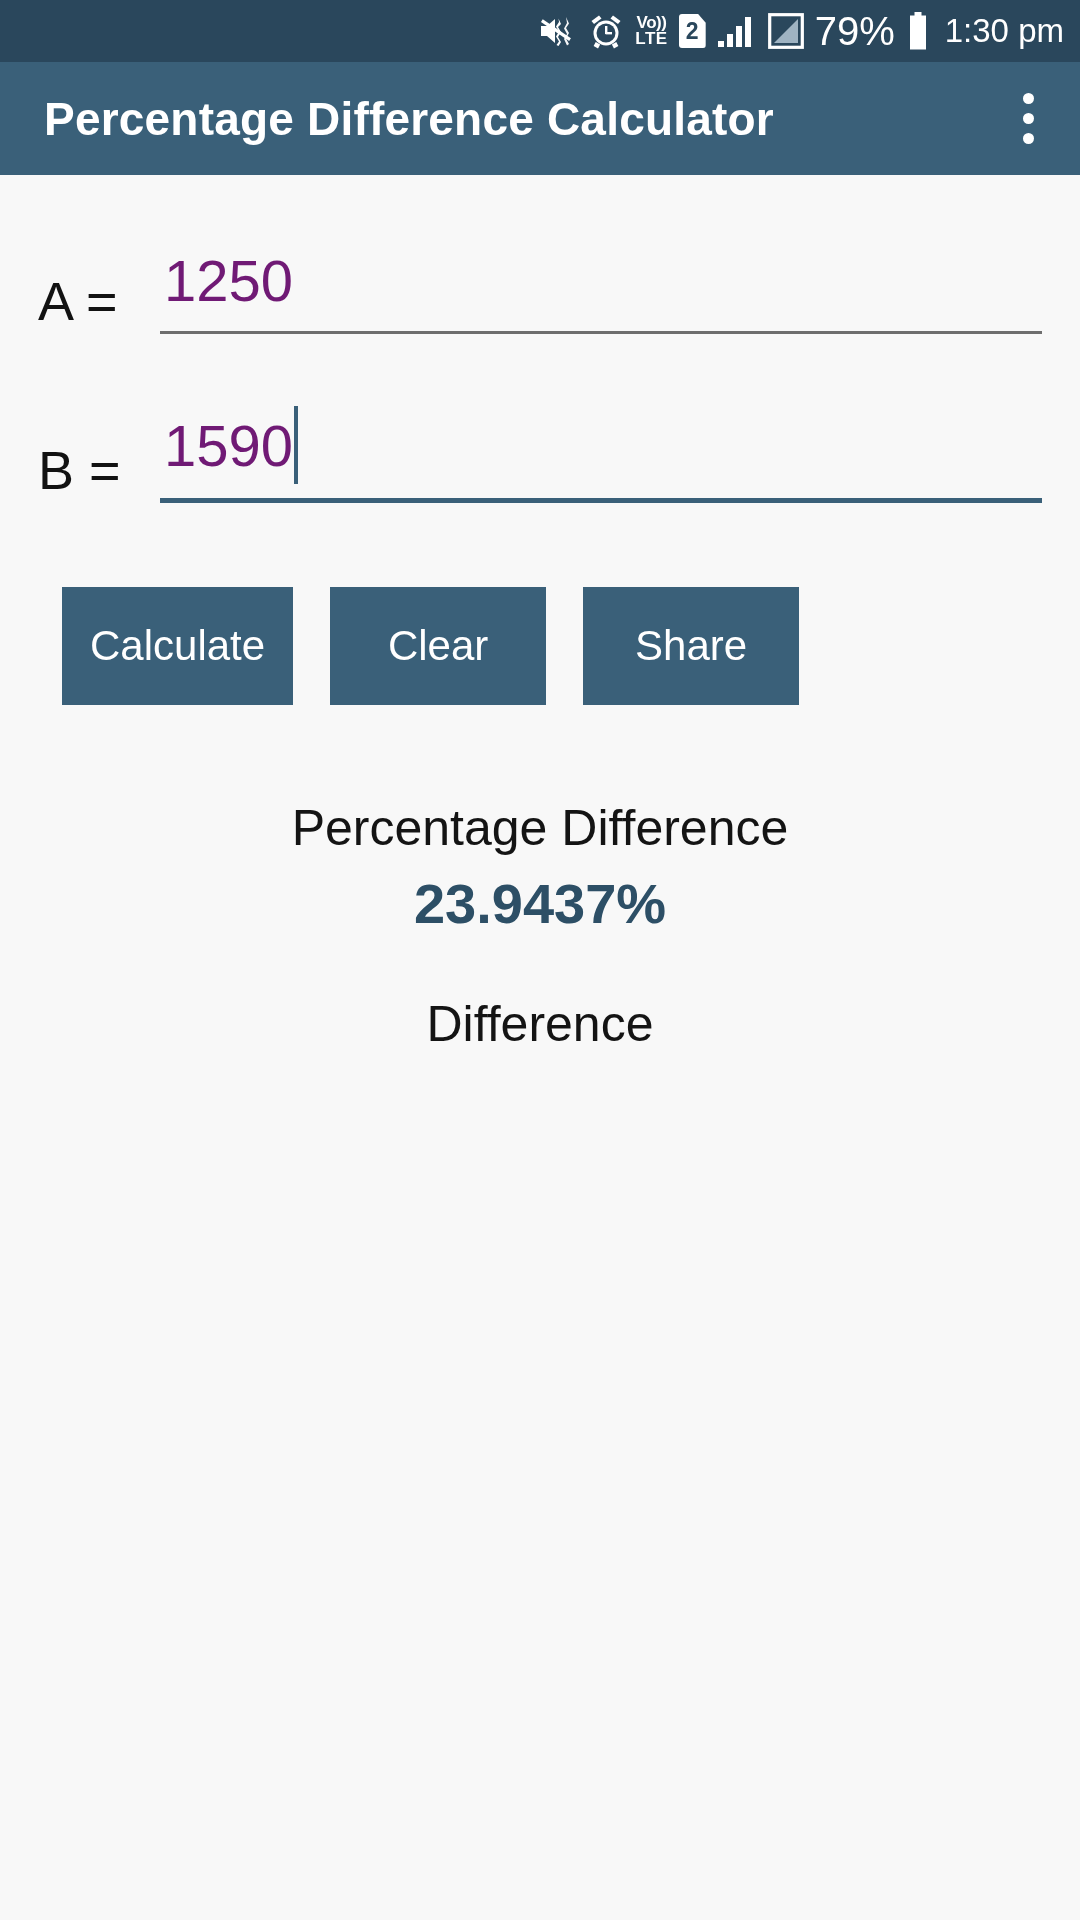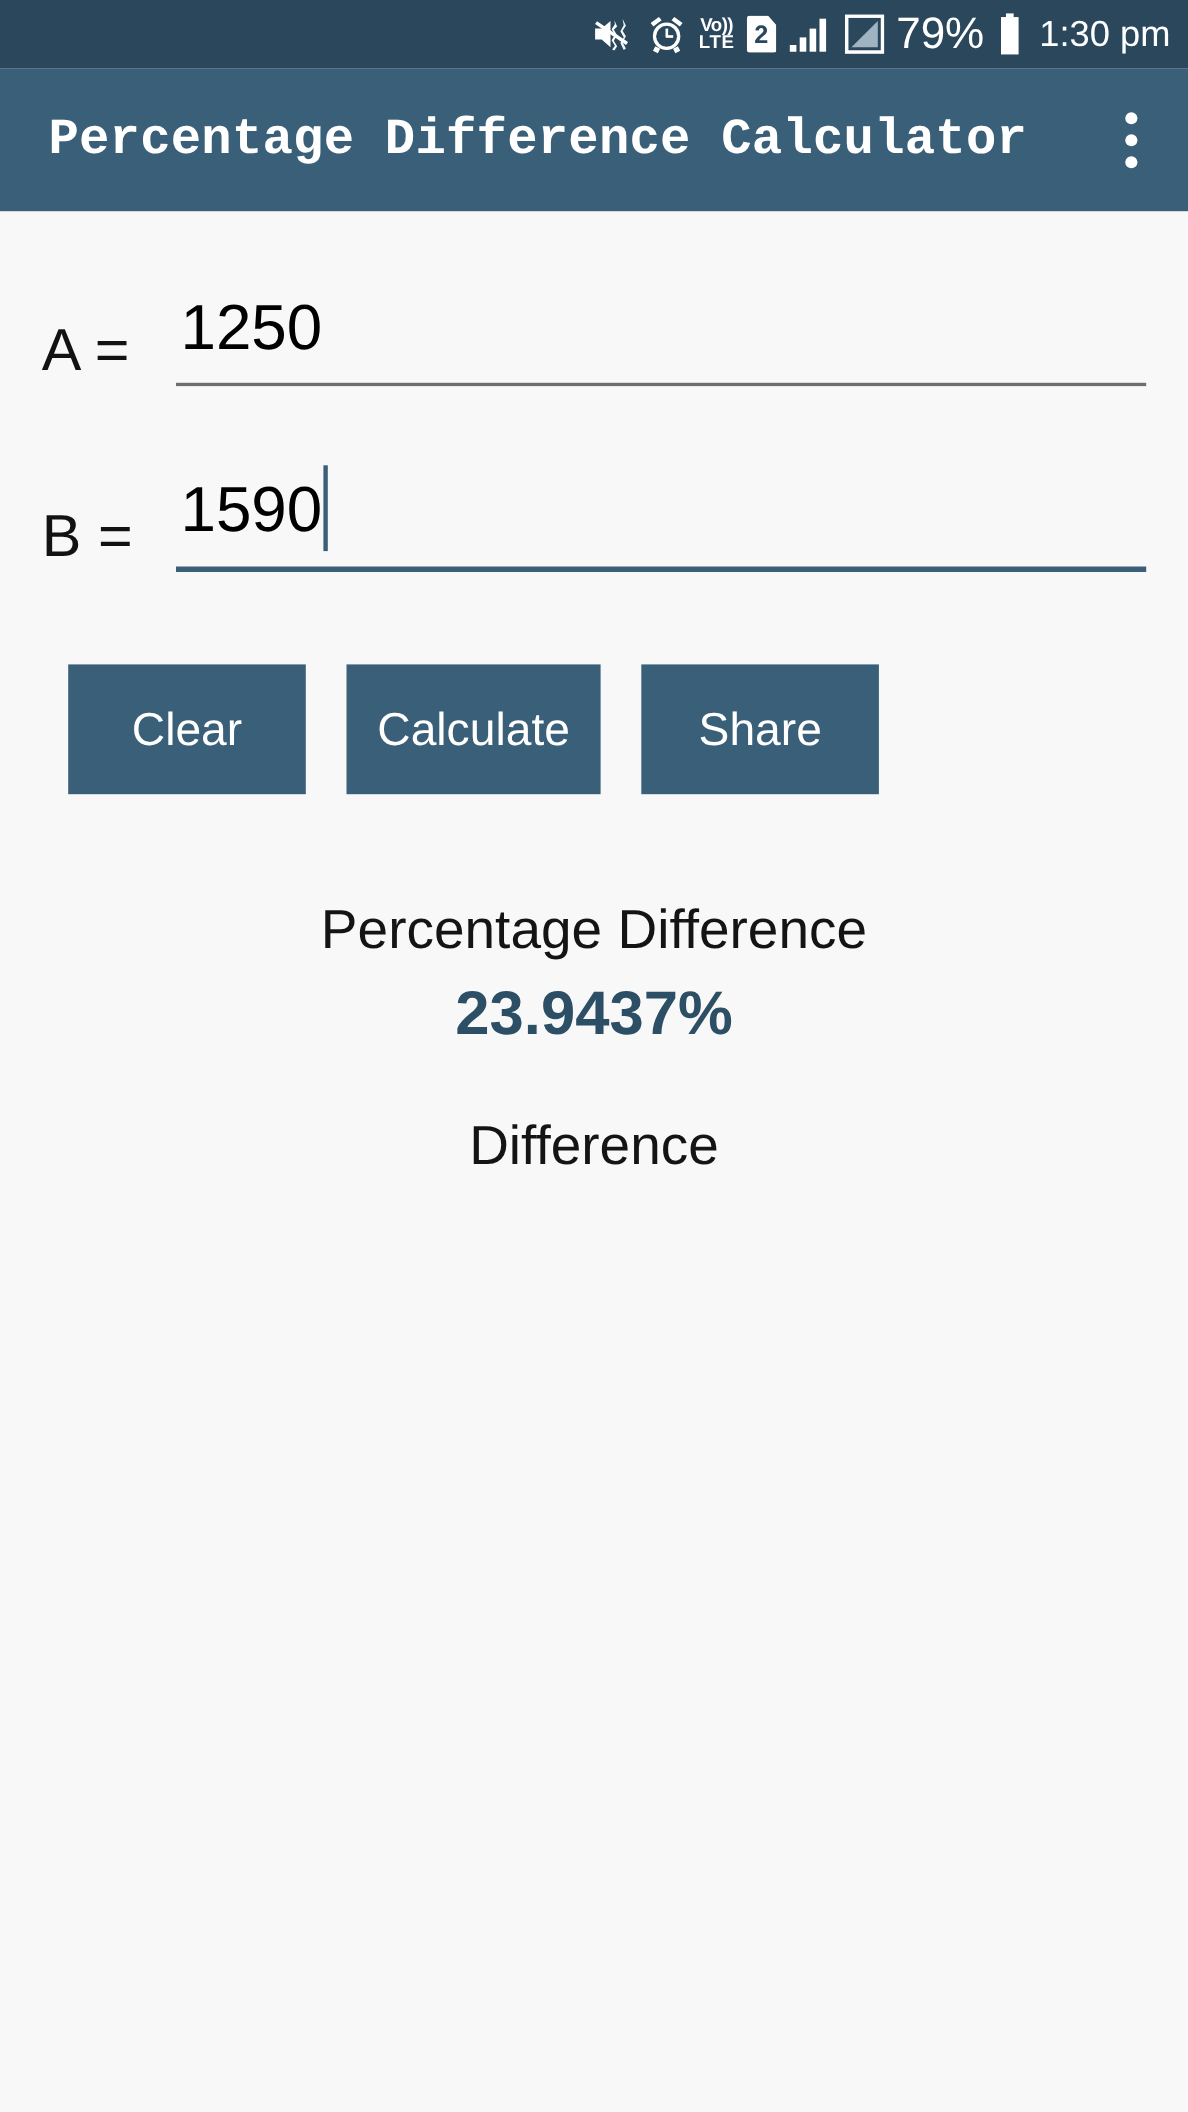--- a/index.html
+++ b/index.html
@@ -66,26 +66,25 @@
     font-weight: bold;
     display: flex;
     align-items: center;
     justify-content: center;
     border-radius: 3px;
     clip-path: polygon(0 0, 72% 0, 100% 26%, 100% 100%, 0 100%);
   }
 
   
   .app-bar {
-    height: 130px;
+    height: 113px;
     background: #3a6079;
     display: flex;
     align-items: center;
     padding: 0 16px 0 44px;
-    font-family: Liberation Mono, monospace;
   }
   .app-title {
     color: #ffffff;
     font-size: 46px;
     font-weight: bold;
     letter-spacing: 0.2px;
     flex: 1 1 auto;
     white-space: nowrap;
   }
   .overflow-menu {
@@ -127,21 +126,21 @@
     white-space: nowrap;
   }
 
   .field-input-wrap {
     flex: 1 1 auto;
     position: relative;
     padding-bottom: 12px;
   }
   .field-value {
     font-size: 58px;
-    color: #000000;
+    color: #701a75;
     line-height: 1.05;
     min-height: 66px;
     padding-left: 4px;
     white-space: nowrap;
     display: inline-block;
   }
   .underline {
     height: 3px;
     background: #6e6e6e;
     width: 100%;
@@ -287,22 +286,22 @@
 
   <div class="field-row">
     <div class="field-label">B =</div>
     <div class="field-input-wrap">
       <span class="field-value">1590</span><span class="caret"></span>
       <div class="underline focused"></div>
     </div>
   </div>
 
   <div class="button-row">
+    <button class="action-button">Calculate</button>
     <button class="action-button">Clear</button>
-    <button class="action-button">Calculate</button>
     <button class="action-button">Share</button>
   </div>
 
   <div class="results">
     <div class="result-block">
       <div class="result-label">Percentage Difference</div>
       <div class="result-value">23.9437%</div>
     </div>
     <div class="result-block">
       <div class="result-label">Difference</div>

